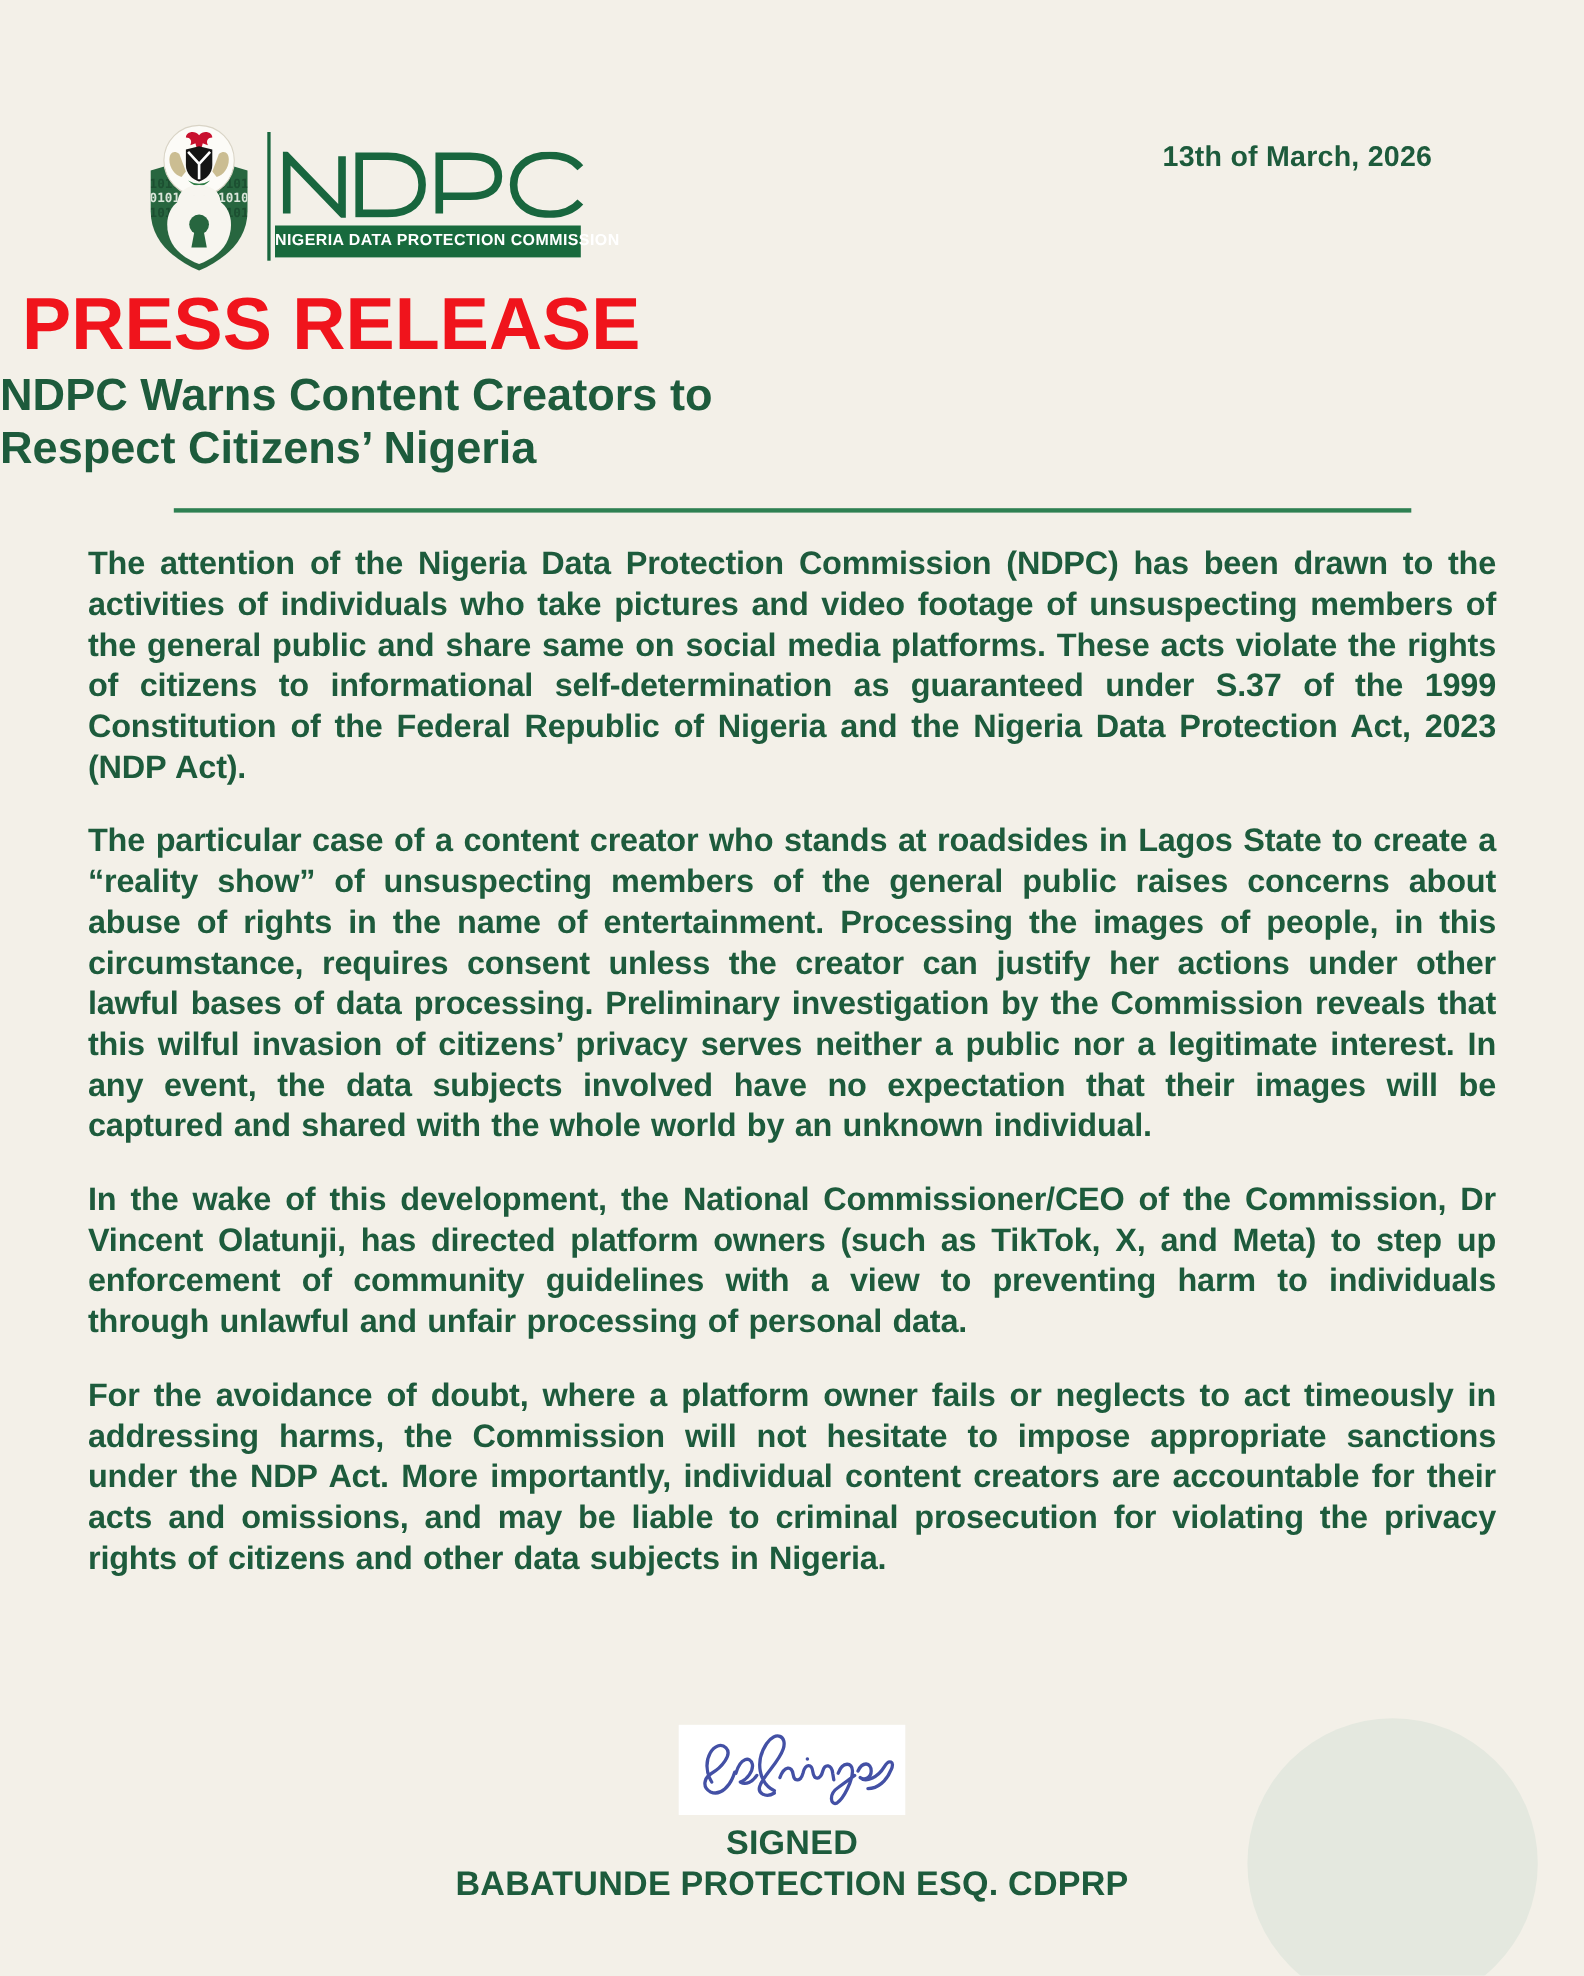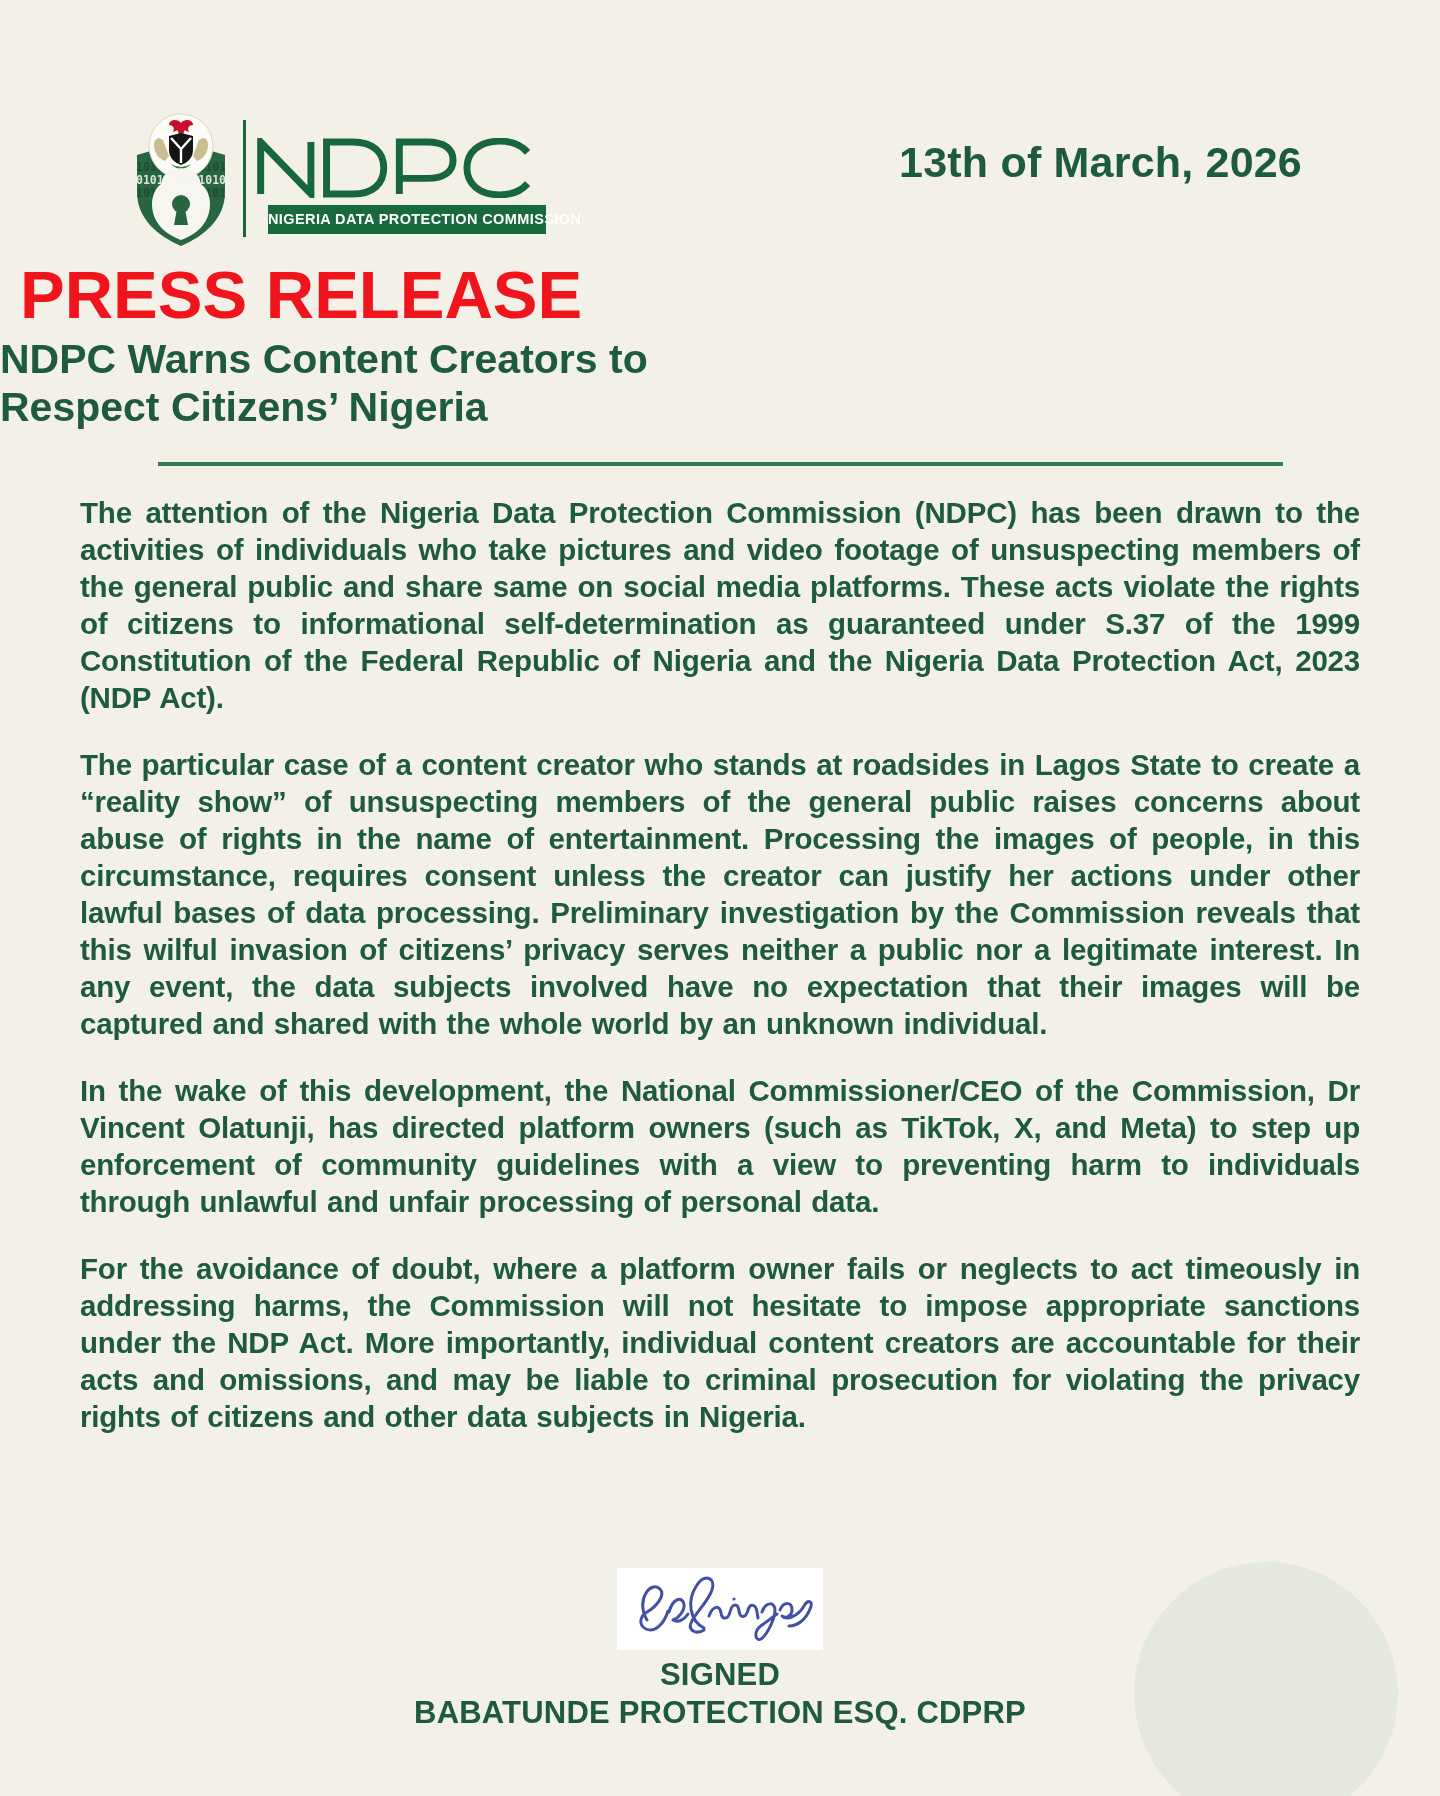--- a/index.html
+++ b/index.html
@@ -16,28 +16,28 @@
     width:264px; height:264px; border-radius:50%;
     background:#e4e8df;
   }
   
   .logo-wrap { position:absolute; left:122px; top:108px; }
   .shield-svg { position:absolute; left:0; top:0; width:118px; height:146px; }
   .logo-divider { position:absolute; left:121px; top:12px; width:3px; height:117px; background:#18663e; }
   .acronym-svg { position:absolute; left:130px; top:30px; width:286px; height:60px; }
   .sr-label { position:absolute; width:1px; height:1px; overflow:hidden; opacity:0; }
   .logo-banner {
-    position:absolute; left:146px; top:97px; width:278px; height:29px;
+    position:absolute; left:128px; top:97px; width:278px; height:29px;
     background:#186a3d; color:#ffffff; font-weight:bold;
     font-size:14.5px; letter-spacing:.4px; line-height:29px; text-align:right;
     white-space:nowrap;
   }
   .release-date {
-    position:absolute; top:138px; right:138px;
-    font-size:43px; font-weight:bold; color:#1d5b3c; letter-spacing:.2px;
+    position:absolute; top:127px; right:138px;
+    font-size:26px; font-weight:bold; color:#1d5b3c; letter-spacing:.2px;
   }
   .press-title {
     position:absolute; left:0; top:256px; width:1280px;
     font-size:67px; font-weight:800; letter-spacing:0px; color:#f0141c;margin-left:20px;
   }
   .press-subtitle {
     position:absolute; left:0; top:335px; width:1280px;
     font-size:41px; font-weight:bold; line-height:48px; color:#1d5b3c;
   }
   .press-subtitle span { display:block; }

